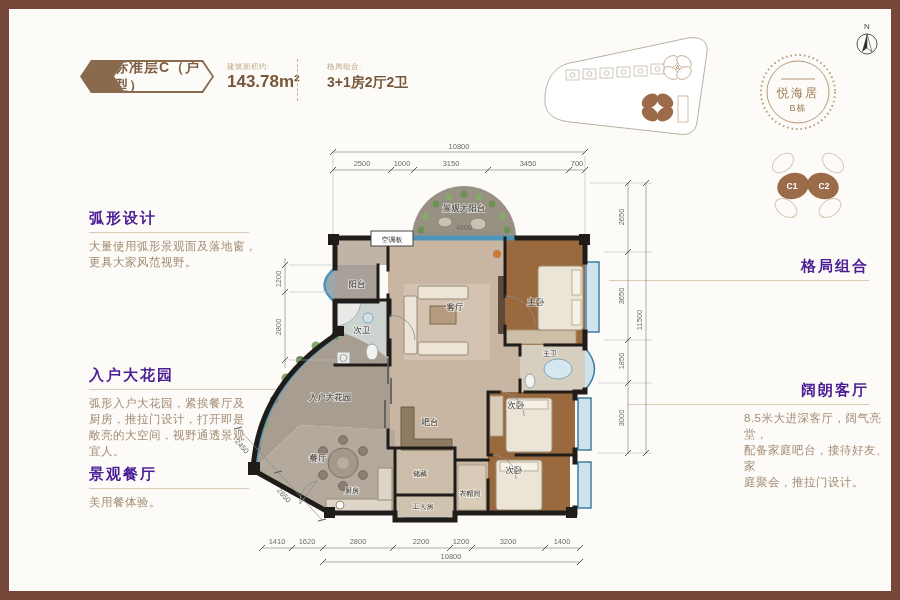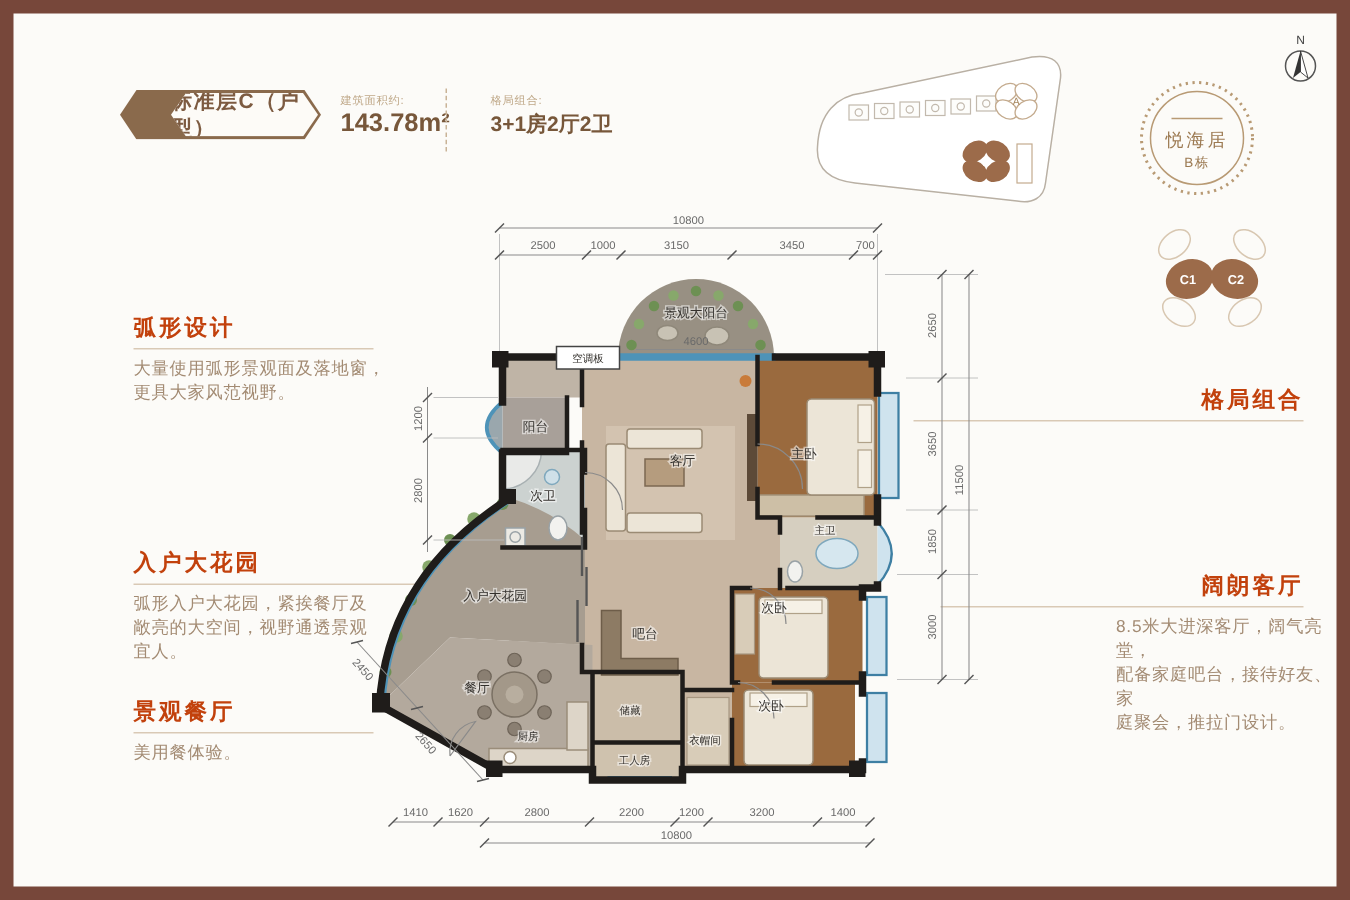--- a/index.html
+++ b/index.html
@@ -12,21 +12,21 @@
     clip-path:polygon(11px 0,calc(100% - 11px) 0,100% 50%,calc(100% - 11px) 100%,11px 100%,0 50%);
     background:#8a6a4c;}
   .badge-inner{position:absolute;left:2px;top:2px;right:2px;bottom:2px;
     clip-path:polygon(10px 0,calc(100% - 10px) 0,100% 50%,calc(100% - 10px) 100%,10px 100%,0 50%);
     background:#fdfbf7;display:flex;align-items:center;justify-content:center;
     font-size:14px;font-weight:bold;color:#7d5b41;letter-spacing:1px;margin-left:32px;}
   .tiny-label{font-size:7.5px;color:#bfa888;letter-spacing:.5px;}
   .big-val{font-weight:bold;color:#77573a;}
   .divider-dash{left:288px;top:50px;height:42px;border-left:1px dashed #c9b397;width:0;}
   
-  .sec-title{font-size:15px;font-weight:bold;color:#c2410c;letter-spacing:2px;}
+  .sec-title{font-size:15px;font-weight:bold;color:#4c1d95;letter-spacing:2px;}
   .sec-title.right{text-align:right;}
   .sec-body{font-size:11.5px;color:#a38b73;line-height:16px;letter-spacing:.5px;}
   .uline{height:1px;background:#d9c9b5;}
 </style>
 </head>
 <body>
 
 <div id="canvas">
 
   <div class="abs badge-outer">
@@ -42,20 +42,21 @@
   <div class="abs uline" style="left:80px;top:223px;width:160px;"></div>
   <div class="abs sec-body" style="left:80px;top:229px;">
     <div>大量使用弧形景观面及落地窗，</div>
     <div>更具大家风范视野。</div>
   </div>
 
   <div class="abs sec-title" style="left:80px;top:357px;">入户大花园</div>
   <div class="abs uline" style="left:80px;top:380px;width:253px;"></div>
   <div class="abs sec-body" style="left:80px;top:386px;">
     <div>弧形入户大花园，紧挨餐厅及</div>
+    <div>厨房，推拉门设计，打开即是</div>
     <div>敞亮的大空间，视野通透景观</div>
     <div>宜人。</div>
   </div>
 
   <div class="abs sec-title" style="left:80px;top:456px;">景观餐厅</div>
   <div class="abs uline" style="left:80px;top:479px;width:160px;"></div>
   <div class="abs sec-body" style="left:80px;top:485px;">
     <div>美用餐体验。</div>
   </div>
 

